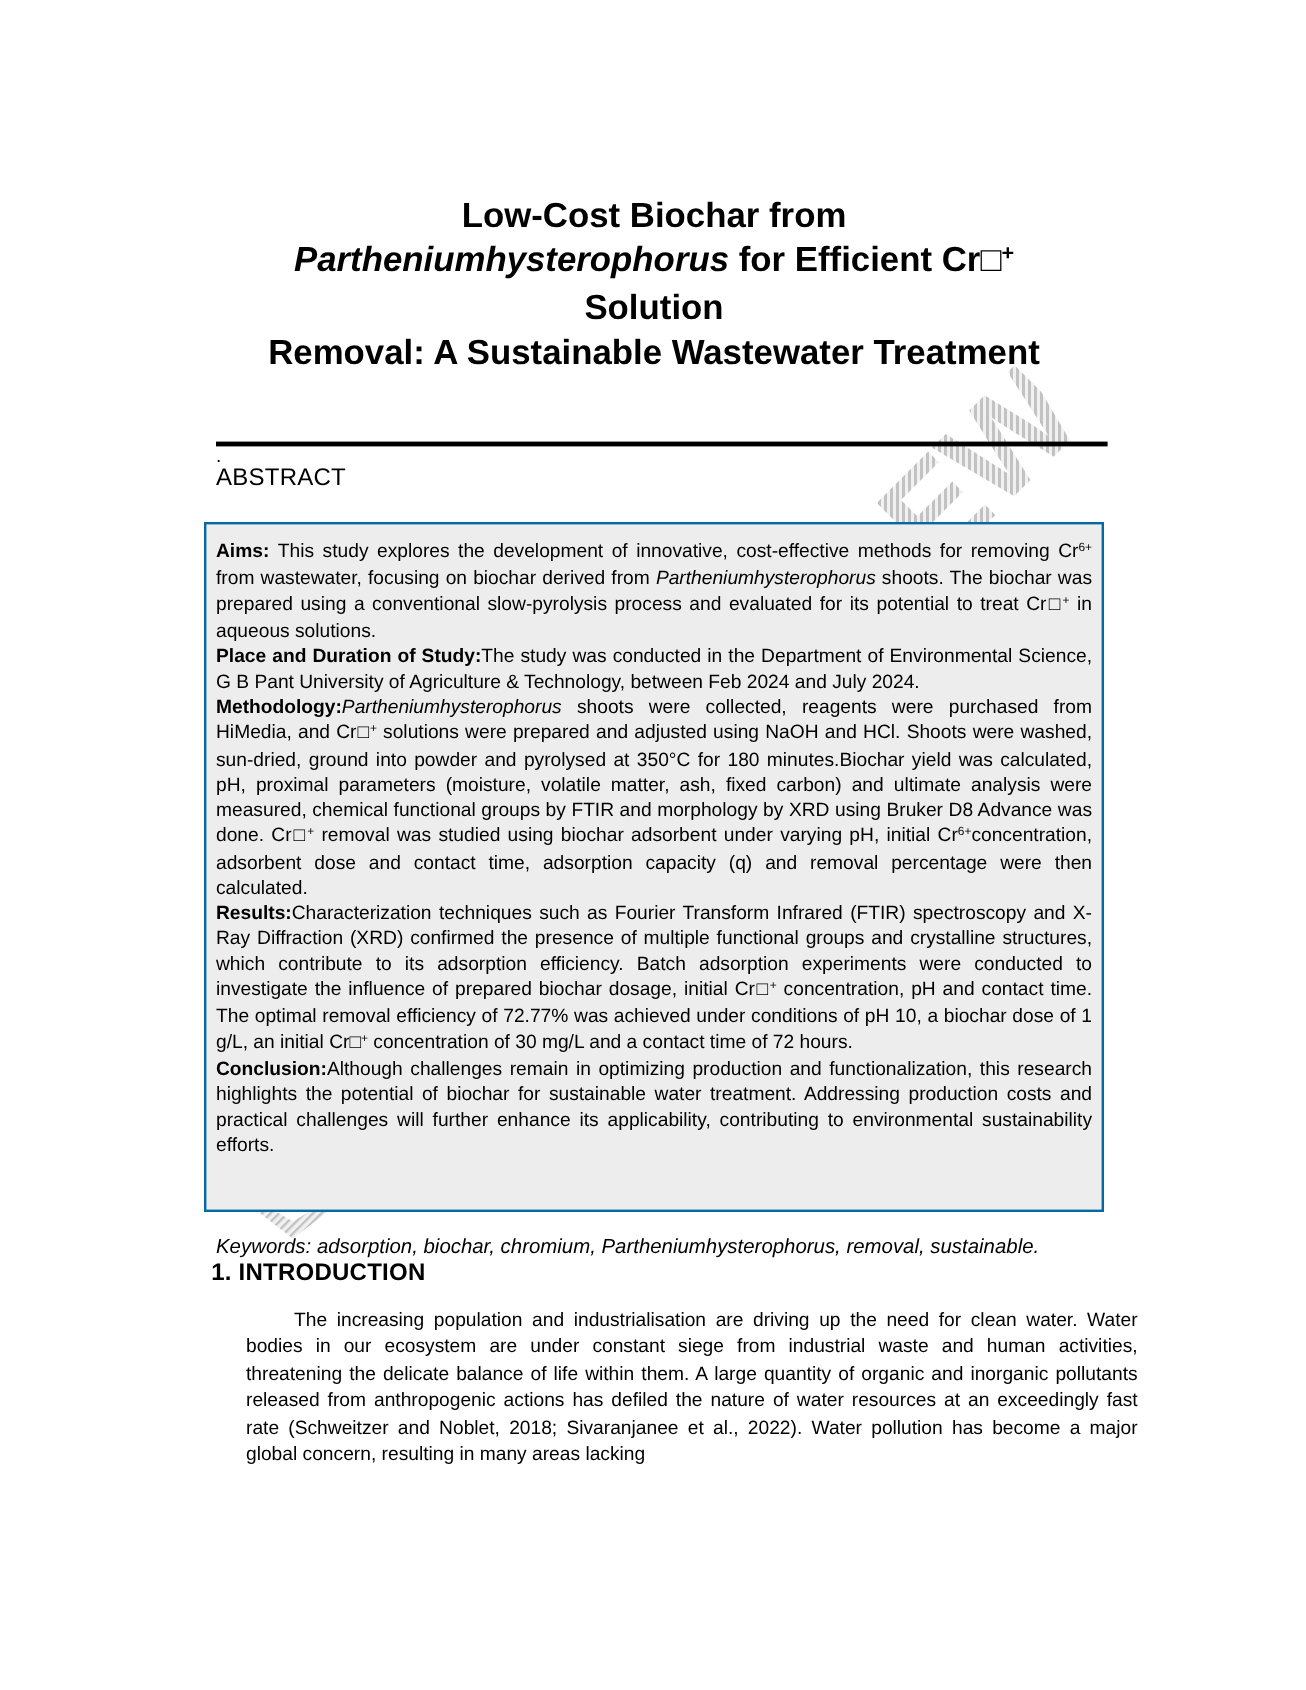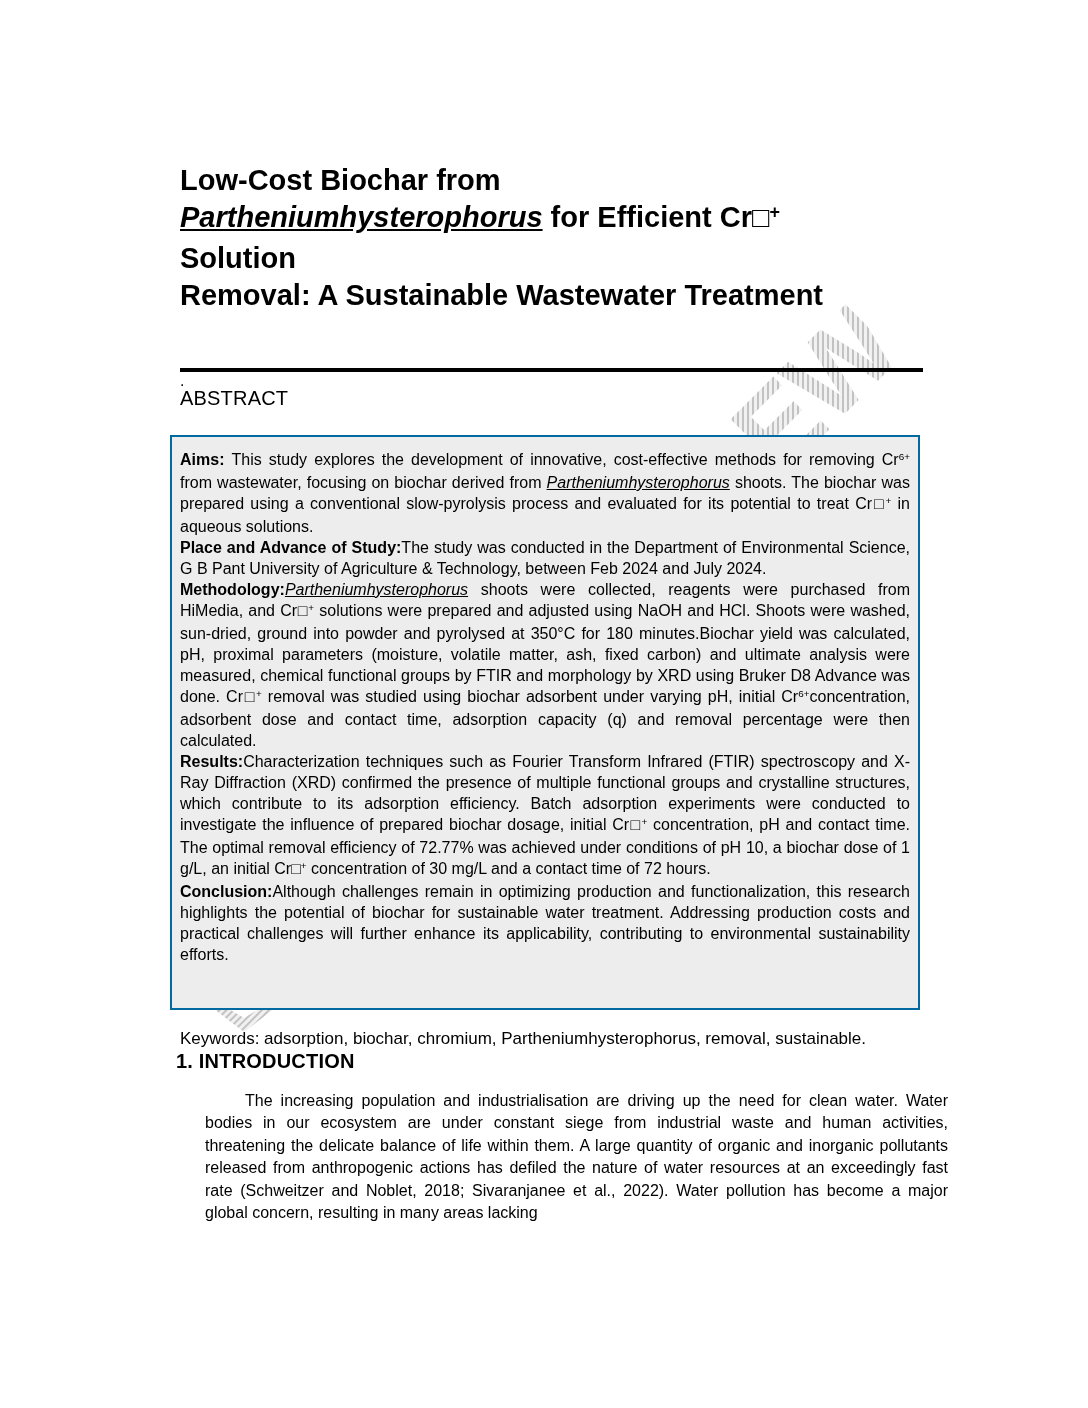--- a/index.html
+++ b/index.html
@@ -25,21 +25,21 @@
   }
   .wm-ew {
     left:728px; top:327px; width:170px;
     font-size:112px; line-height:130px;
     transform:rotate(-45deg);
   }
   .wm-chevron { position:absolute; left:208px; top:1006px; z-index:0; }
   
   .title-block {
     position:absolute; left:180px; top:162px; width:730px;
-    text-align:left; z-index:2;
+    text-align:center; z-index:2;
     font-size:29px; font-weight:bold; line-height:37px;
   }
   .title-line { white-space:nowrap; }
   
   .rule { position:absolute; left:180px; top:368px; width:743px; height:4px; background:#000; z-index:2; }
   .abstract-dot { position:absolute; left:180px; top:372px; font-size:16px; z-index:2; }
   .abstract-heading { position:absolute; left:180px; top:387px; font-size:20px; font-weight:normal; z-index:2; letter-spacing:0.2px; }
   
   .abstract-box {
     position:absolute; left:170px; top:435px; width:750px; height:575px;
@@ -47,35 +47,35 @@
     padding:12px 8px 0 8px;
     z-index:1; overflow:hidden;
   }
   .abstract-box p {
     font-size:16px; line-height:21px;
     text-align:justify;
   }
   
   .keywords-line {
     position:absolute; left:180px; top:1029px; width:743px;
-    font-size:17px; z-index:2; white-space:nowrap;
+    font-size:17px; font-style:italic; z-index:2; white-space:nowrap;
   }
   .intro-heading {
     position:absolute; left:176px; top:1050px;
     font-size:20px; font-weight:bold; z-index:2; letter-spacing:0.2px;
   }
   .intro-paragraph {
     position:absolute; left:180px; top:1090px; width:743px;
     font-size:16px; line-height:22.4px; text-align:justify; text-indent:40px;
     z-index:2;
     margin-left:25px;
   }
   
   .b { font-weight:bold; }
-  .i { font-style:italic;text-decoration:underline; }
+  .i { font-style:italic; }
   .sup { font-size:0.62em; position:relative; top:-0.48em; }
 </style>
 </head>
 <body>
 
 <div class="page">
 
   <div class="wm-text wm-ew">EW</div>
 
   <span class="wm-chevron">
@@ -97,21 +97,21 @@
     <div class="title-line"><span>Removal: A Sustainable Wastewater Treatment</span></div>
   </div>
 
   <div class="rule"></div>
 
   <div class="abstract-dot">.</div>
   <div class="abstract-heading">ABSTRACT</div>
 
   <div class="abstract-box">
     <p><span class="b">Aims: </span><span>This study explores the development of innovative, cost-effective methods for removing Cr</span><span class="sup">6+</span><span> from wastewater, focusing on biochar derived from </span><span class="i">Partheniumhysterophorus</span><span> shoots. The biochar was prepared using a conventional slow-pyrolysis process and evaluated for its potential to treat Cr□</span><span class="sup">+</span><span> in aqueous solutions.</span></p>
-    <p><span class="b">Place and Advance of Study:</span><span>The study was conducted in the Department of Environmental Science, G B Pant University of Agriculture &amp; Technology, between Feb 2024 and July 2024.</span></p>
+    <p><span class="b">Place and Duration of Study:</span><span>The study was conducted in the Department of Environmental Science, G B Pant University of Agriculture &amp; Technology, between Feb 2024 and July 2024.</span></p>
     <p><span class="b">Methodology:</span><span class="i">Partheniumhysterophorus</span><span> shoots were collected, reagents were purchased from HiMedia, and Cr□</span><span class="sup">+</span><span> solutions were prepared and adjusted using NaOH and HCl. Shoots were washed, sun-dried, ground into powder and pyrolysed at 350°C for 180 minutes.Biochar yield was calculated, pH, proximal parameters (moisture, volatile matter, ash, fixed carbon) and ultimate analysis were measured, chemical functional groups by FTIR and morphology by XRD using Bruker D8 Advance was done. Cr□</span><span class="sup">+</span><span> removal was studied using biochar adsorbent under varying pH, initial Cr</span><span class="sup">6+</span><span>concentration, adsorbent dose and contact time, adsorption capacity (q) and removal percentage were then calculated.</span></p>
     <p><span class="b">Results:</span><span>Characterization techniques such as Fourier Transform Infrared (FTIR) spectroscopy and X-Ray Diffraction (XRD) confirmed the presence of multiple functional groups and crystalline structures, which contribute to its adsorption efficiency. Batch adsorption experiments were conducted to investigate the influence of prepared biochar dosage, initial Cr□</span><span class="sup">+</span><span> concentration, pH and contact time. The optimal removal efficiency of 72.77% was achieved under conditions of pH 10, a biochar dose of 1 g/L, an initial Cr□</span><span class="sup">+</span><span> concentration of 30 mg/L and a contact time of 72 hours.</span></p>
     <p><span class="b">Conclusion:</span><span>Although challenges remain in optimizing production and functionalization, this research highlights the potential of biochar for sustainable water treatment. Addressing production costs and practical challenges will further enhance its applicability, contributing to environmental sustainability efforts.</span></p>
   </div>
 
   <div class="keywords-line">Keywords: adsorption, biochar, chromium, Partheniumhysterophorus, removal, sustainable.</div>
 
   <div class="intro-heading">1. INTRODUCTION</div>
   <p class="intro-paragraph">The increasing population and industrialisation are driving up the need for clean water. Water bodies in our ecosystem are under constant siege from industrial waste and human activities, threatening the delicate balance of life within them. A large quantity of organic and inorganic pollutants released from anthropogenic actions has defiled the nature of water resources at an exceedingly fast rate (Schweitzer and Noblet, 2018; Sivaranjanee et al., 2022). Water pollution has become a major global concern, resulting in many areas lacking</p>
 

